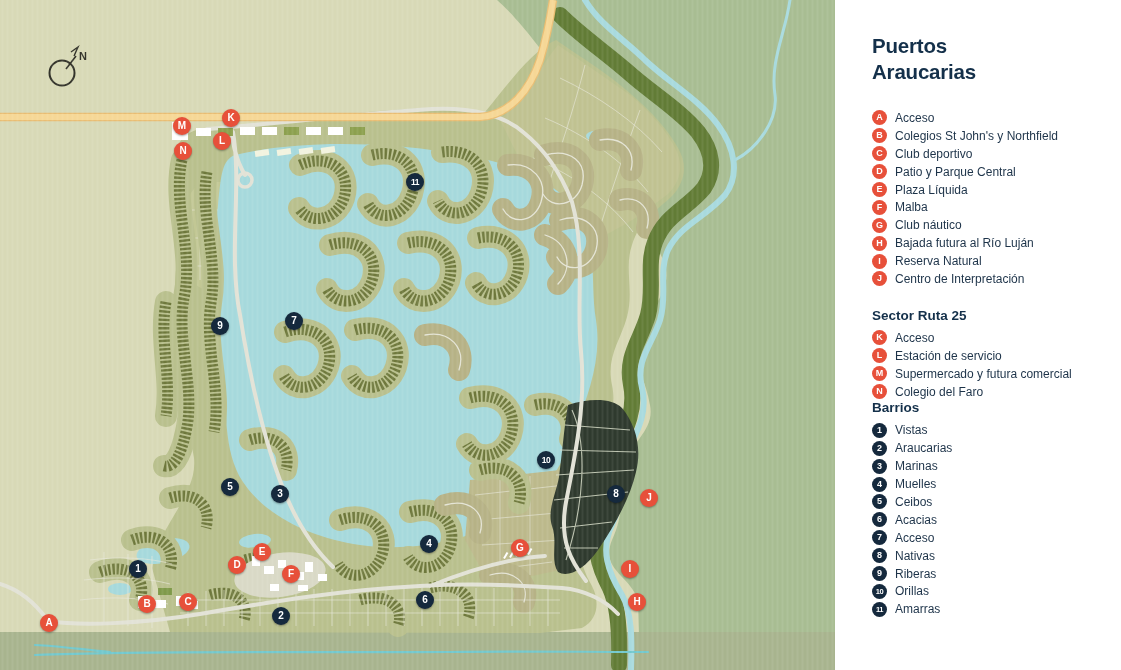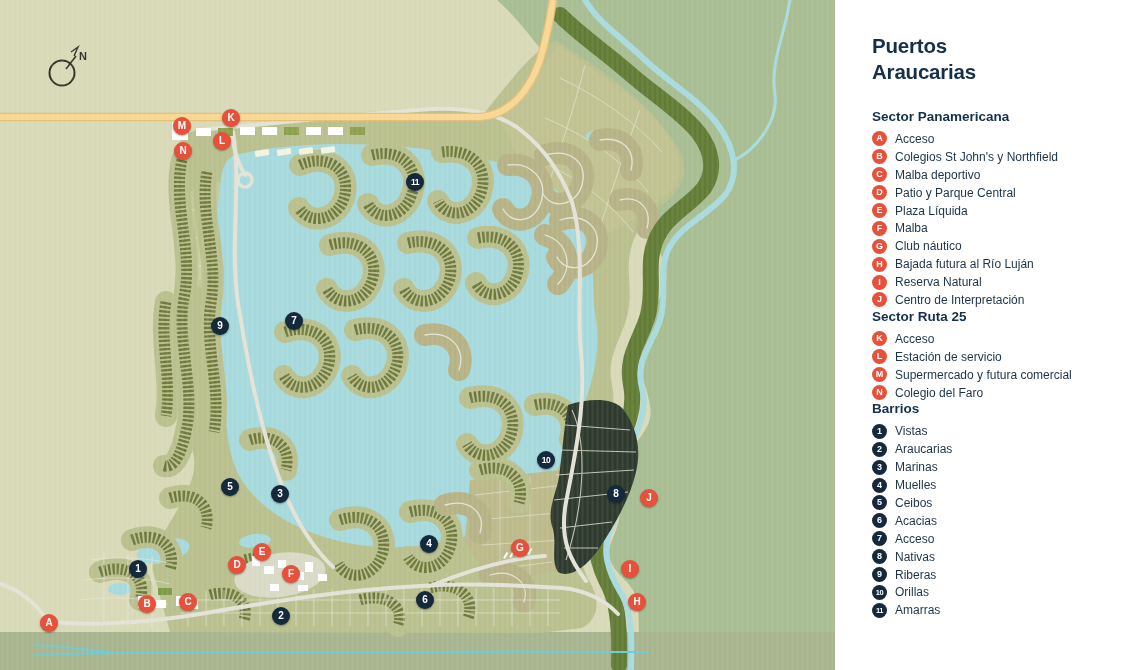--- a/index.html
+++ b/index.html
@@ -23,21 +23,21 @@
   
   .legend{
     position:absolute;left:835px;top:0;width:286px;height:642px;background:#ffffff;
     padding:33px 20px 0 37px;color:#1d3349;
   }
   .legend h1{
     margin:0;font-size:20.5px;line-height:26px;font-weight:bold;color:#14304a;
     letter-spacing:-0.2px;
   }
   #legend-sections section:nth-child(1){margin-top:24px;}
-  #legend-sections section:nth-child(2){margin-top:0;}
+  #legend-sections section:nth-child(2){margin-top:20px;}
   #legend-sections section:nth-child(3){}
   .sec-heading{margin:0 0 6px 0;font-size:13.5px;font-weight:bold;color:#14304a;}
   .legend-list{list-style:none;margin:0;padding:0;}
   .legend-row{height:17.9px;display:flex;align-items:center;gap:8px;}
   .badge{
     flex:0 0 15px;width:15px;height:15px;border-radius:50%;
     display:flex;align-items:center;justify-content:center;
     color:#fff;font-size:9px;font-weight:bold;line-height:1;
   }
   .badge.sector{background:#e7503a;}
@@ -193,33 +193,32 @@
       </div>
   </div>
 
   <aside class="legend">
     <h1>
       <span>Puertos</span><br>
       <span>Araucarias</span>
     </h1>
     <div id="legend-sections">
         <section>
-          <h2 class="sec-heading">Sector Panamericana</h2>
           <ul class="legend-list">
             <li class="legend-row">
               <span class="badge sector">A</span>
               <span class="legend-label">Acceso</span>
             </li>
             <li class="legend-row">
               <span class="badge sector">B</span>
               <span class="legend-label">Colegios St John's y Northfield</span>
             </li>
             <li class="legend-row">
               <span class="badge sector">C</span>
-              <span class="legend-label">Malba deportivo</span>
+              <span class="legend-label">Club deportivo</span>
             </li>
             <li class="legend-row">
               <span class="badge sector">D</span>
               <span class="legend-label">Patio y Parque Central</span>
             </li>
             <li class="legend-row">
               <span class="badge sector">E</span>
               <span class="legend-label">Plaza Líquida</span>
             </li>
             <li class="legend-row">

